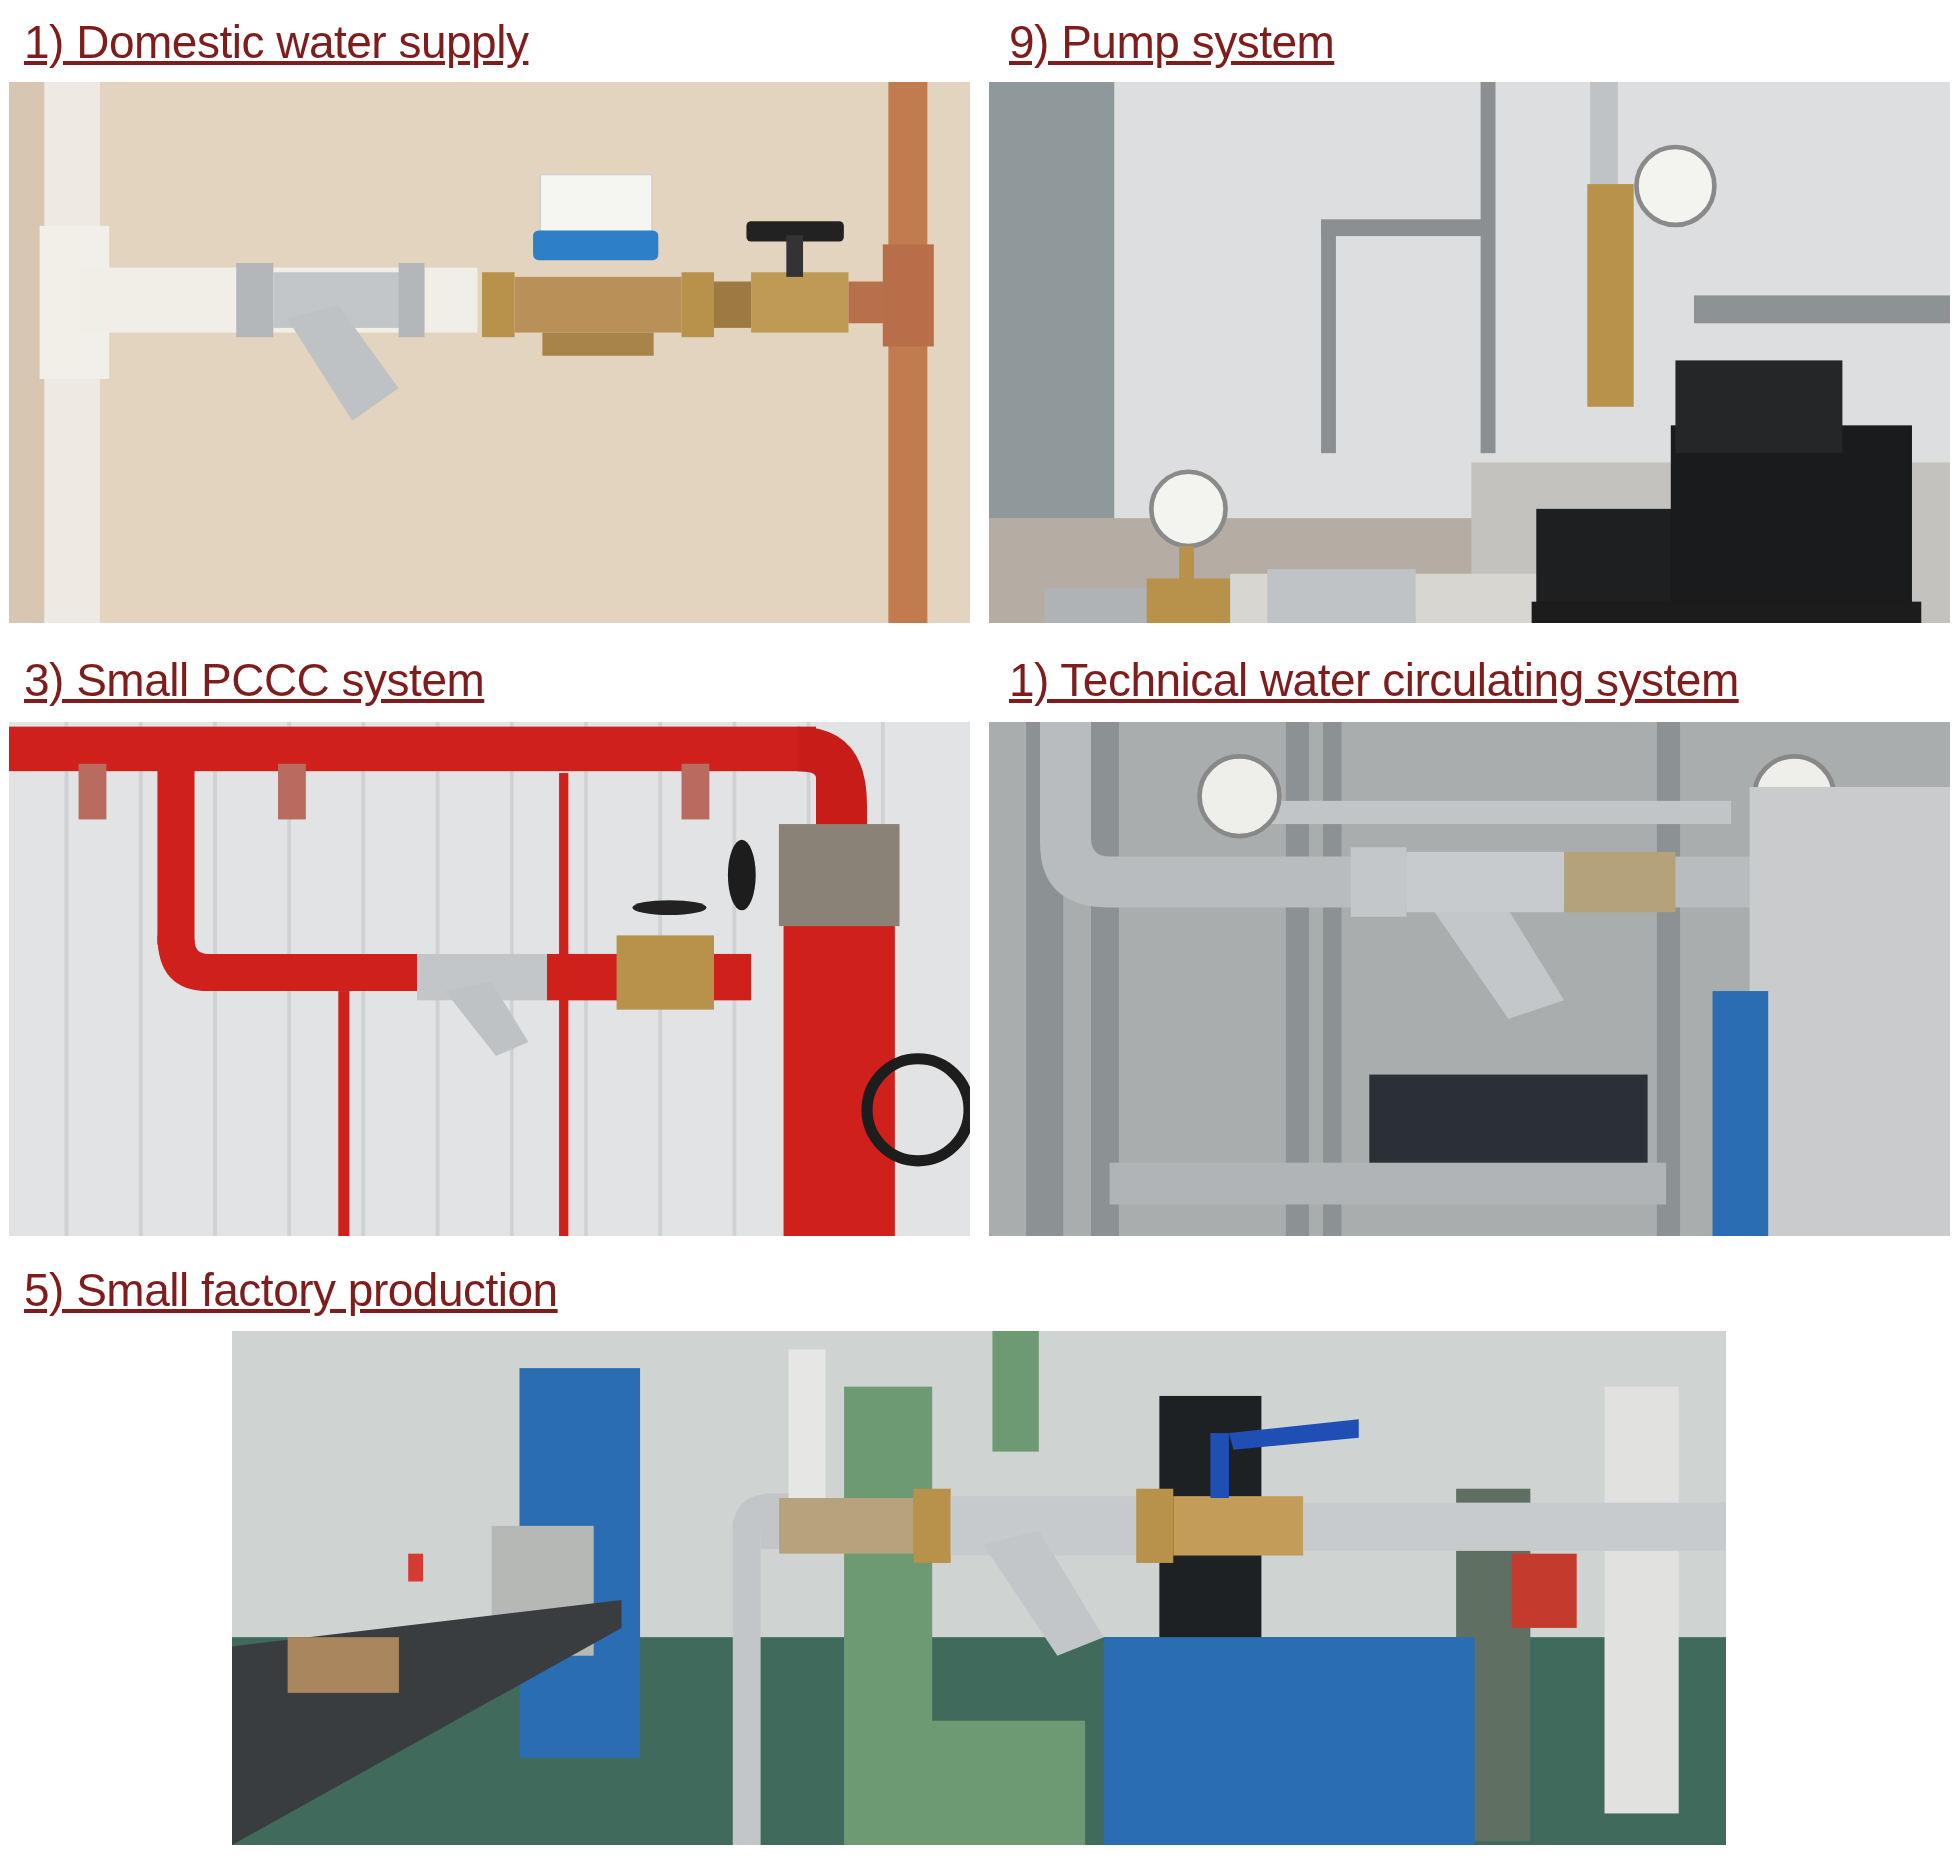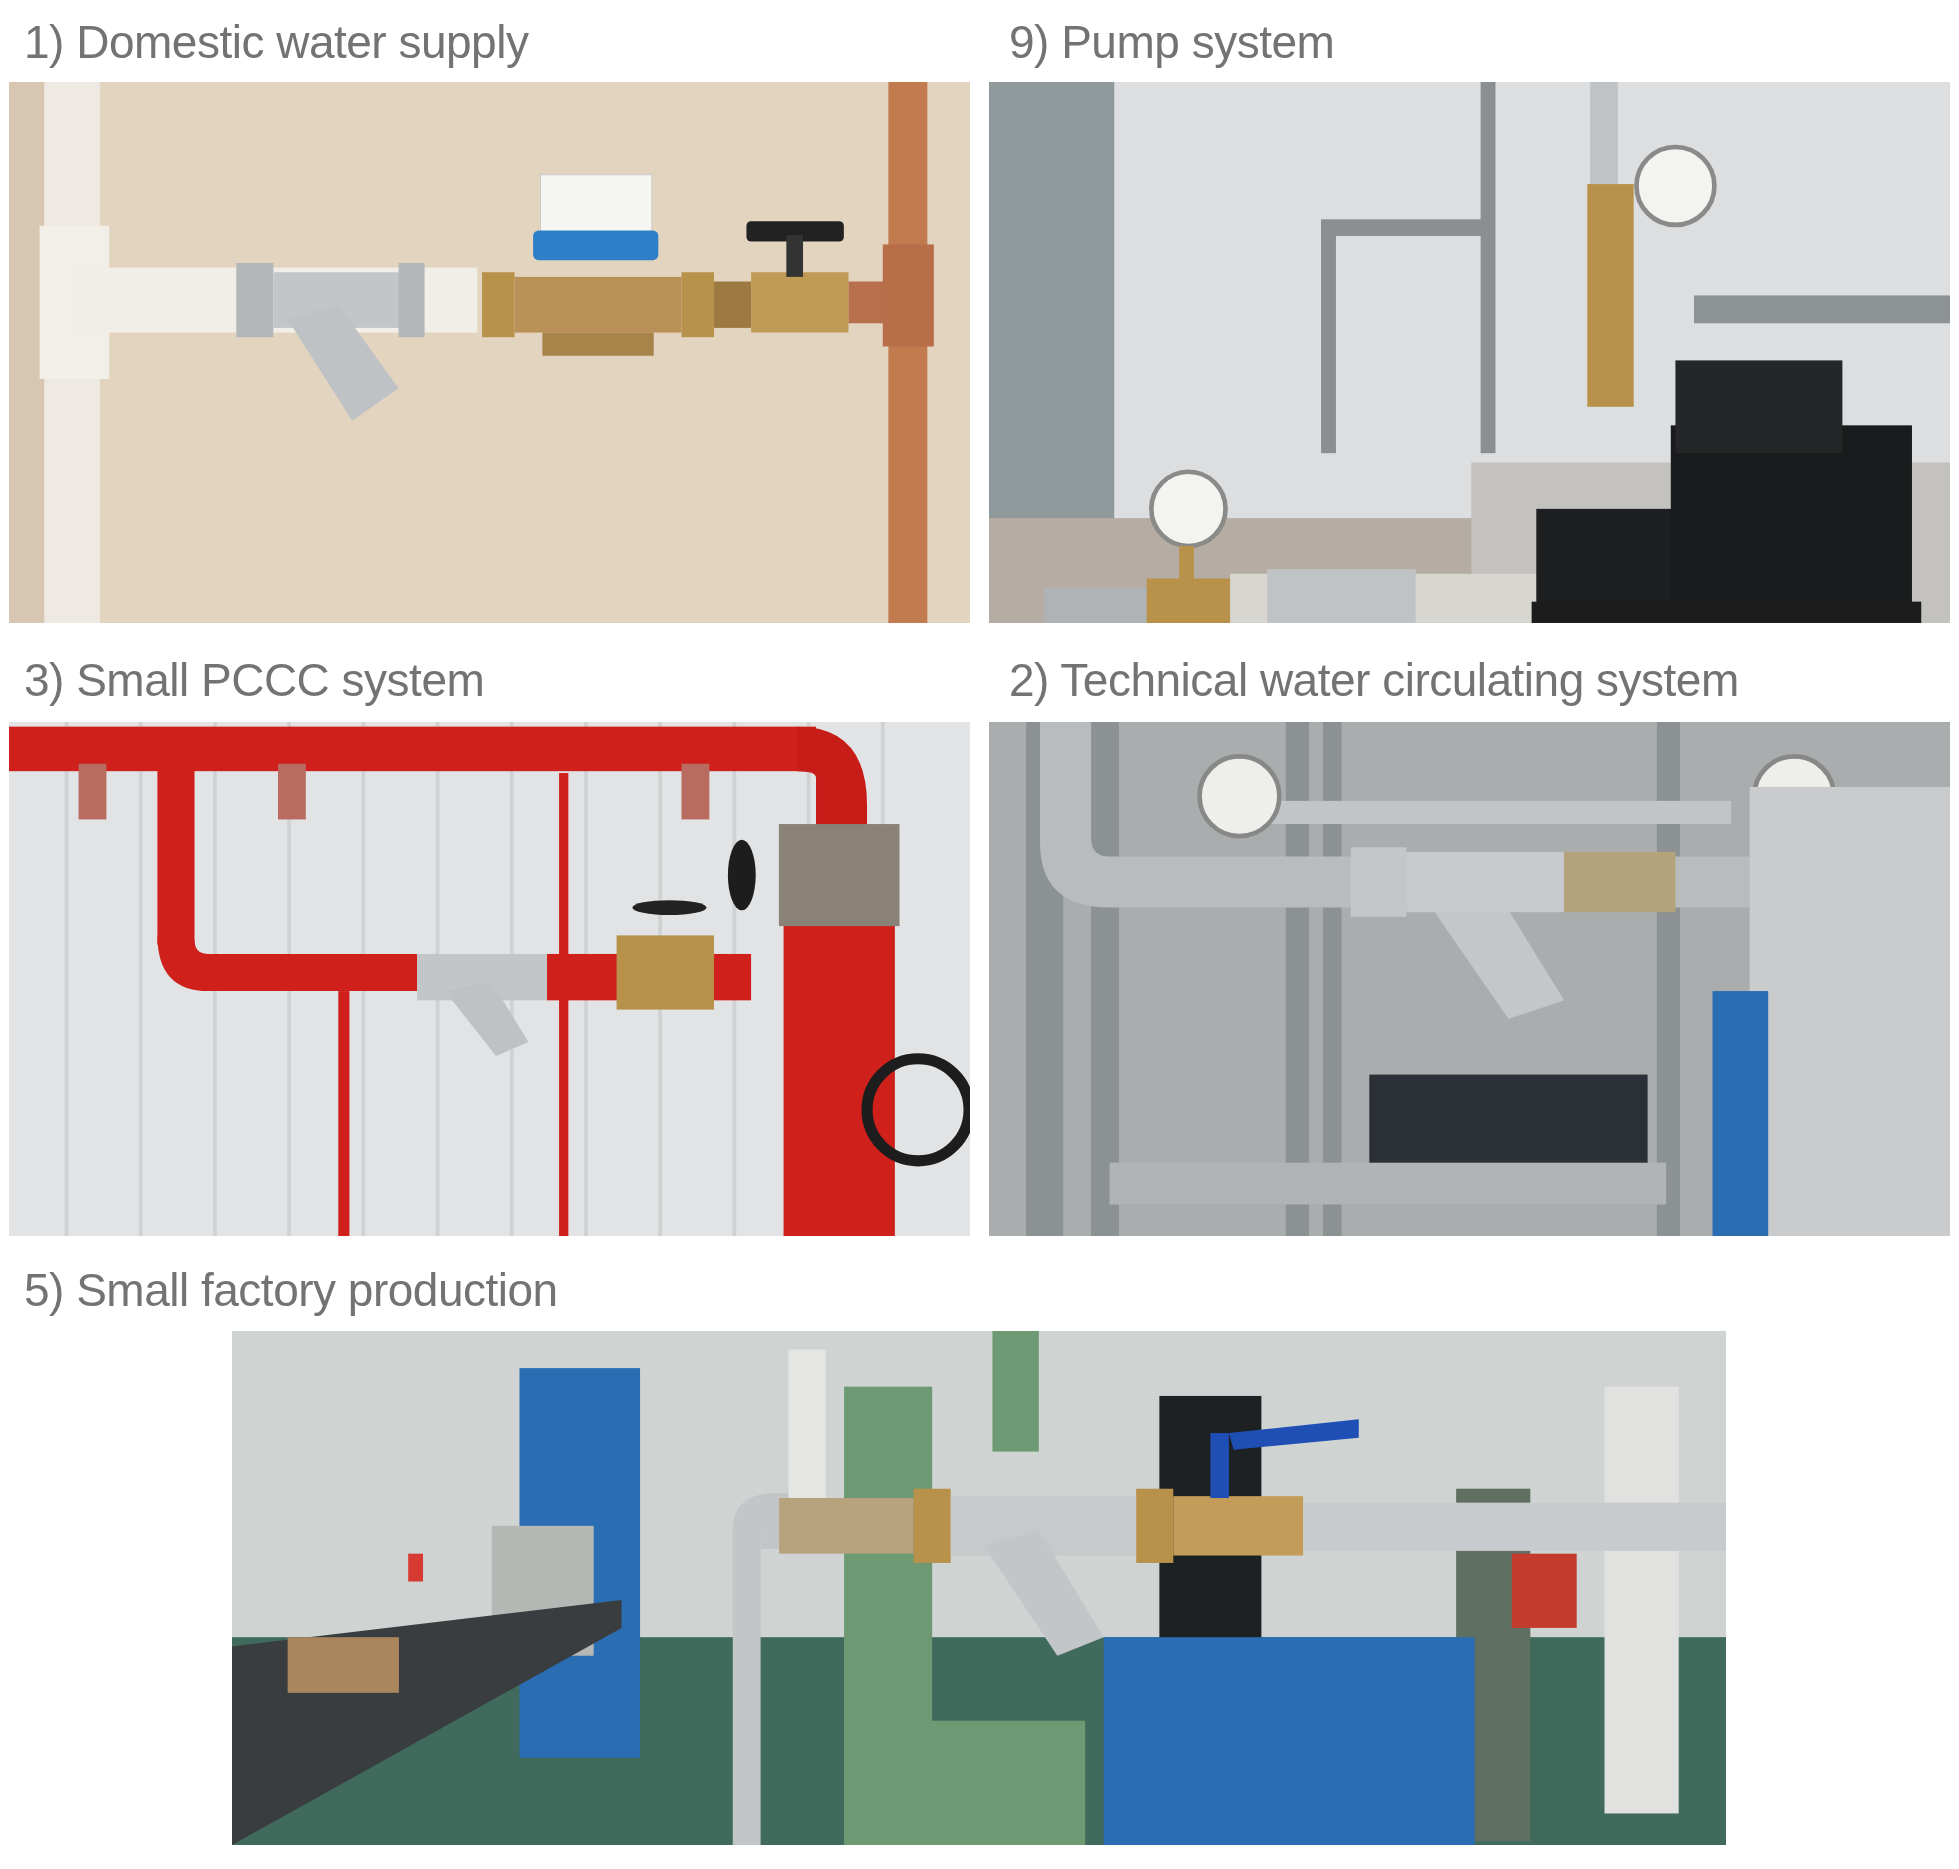--- a/index.html
+++ b/index.html
@@ -1,17 +1,17 @@
 <!DOCTYPE html>
 <html style="font-size:15px"><head>
 <meta charset="utf-8">
 <style>
   html, body { margin:0; padding:0; background:#ffffff; }
   body { width:1959px; height:1870px; position:relative; overflow:hidden; font-family:"Liberation Sans", sans-serif; }
-  .caption { position:absolute; font-size:46px; color:#737373; white-space:nowrap; line-height:1; letter-spacing:-0.5px; }
+  .caption { position:absolute; font-size:46px; color:#7f1d1d; white-space:nowrap; line-height:1; letter-spacing:-0.5px;text-decoration:underline; }
   .photo { position:absolute; overflow:hidden; }
   .photo svg { width:100%; height:100%; display:block; }
 </style>
 </head>
 <body>
 
 <div class="caption" style="left:24px; top:18.6px;">1) Domestic water supply</div>
 <div class="photo" style="left:9.3px; top:82px; width:961px; height:541px;">
   <svg viewBox="0 0 1036 583" preserveAspectRatio="none">
     <rect width="1036" height="583" fill="#e3d4c0"></rect>
@@ -114,21 +114,21 @@
     <rect x="655" y="230" width="105" height="80" fill="#b8914a"></rect>
     <ellipse cx="712" cy="200" rx="40" ry="8" fill="#222"></ellipse>
 
     <rect x="835" y="120" width="120" height="434" fill="#d0201c"></rect>
     <rect x="830" y="110" width="130" height="110" fill="#8a8276"></rect>
     <ellipse cx="790" cy="165" rx="15" ry="38" fill="#1d1d1d"></ellipse>
     <circle cx="980" cy="418" r="55" fill="none" stroke="#1d1d1d" stroke-width="12"></circle>
   </svg>
 </div>
 
-<div class="caption" style="left:1009px; top:657px;">2) Technical water circulating system</div>
+<div class="caption" style="left:1009px; top:657px;">1) Technical water circulating system</div>
 <div class="photo" style="left:989px; top:722px; width:961px; height:514px;">
   <svg viewBox="0 0 1036 554" preserveAspectRatio="none">
     <rect width="1036" height="554" fill="#a9adae"></rect>
     <g fill="#8c9193">
       <rect x="40" y="0" width="40" height="554"></rect>
         <rect x="110" y="0" width="30" height="554"></rect>
       <rect x="320" y="0" width="25" height="554"></rect>
         <rect x="360" y="0" width="20" height="554"></rect>
       <rect x="720" y="0" width="25" height="554"></rect>
     </g>

